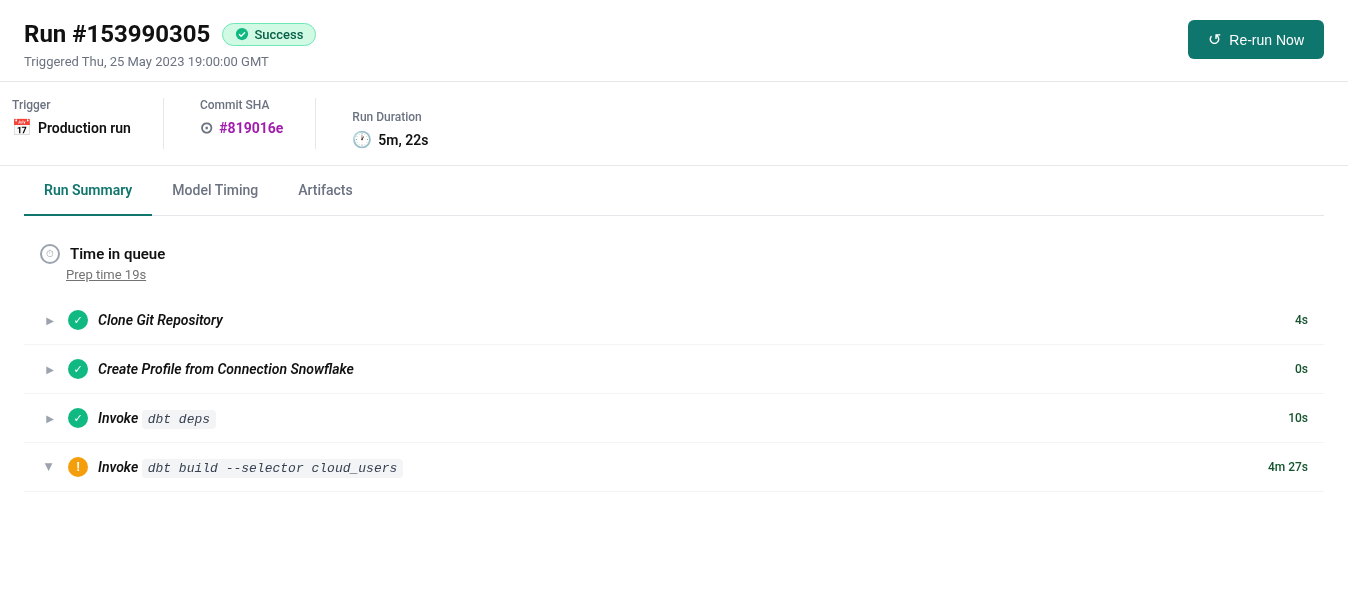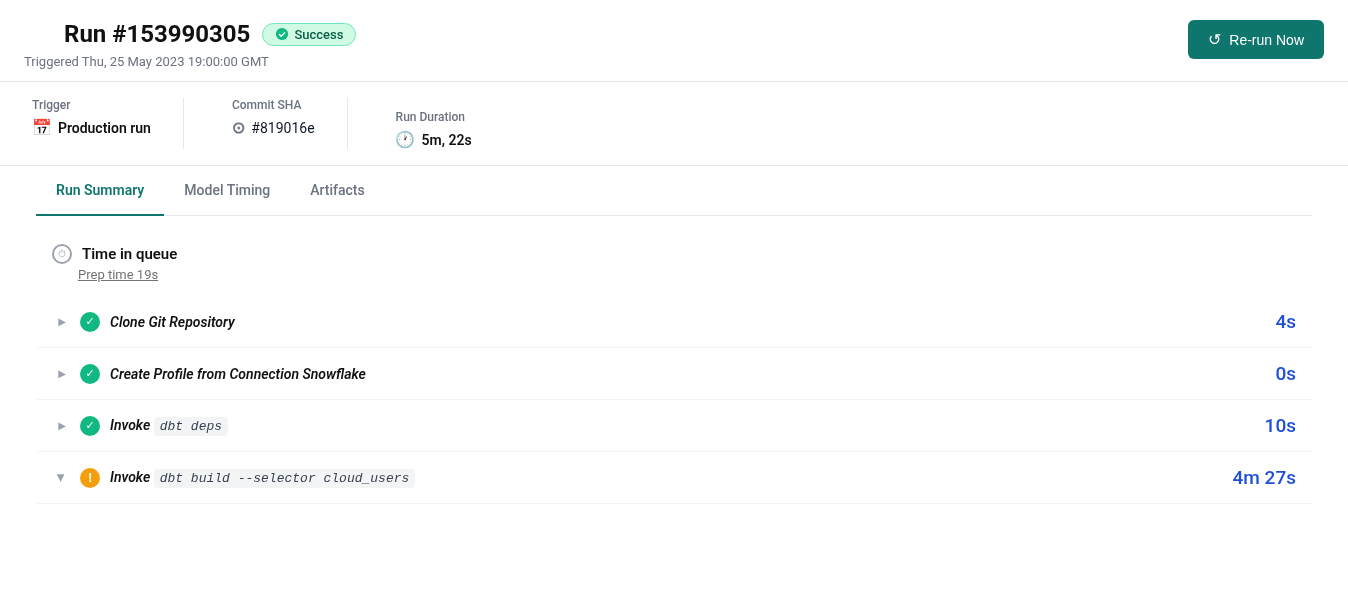--- a/index.html
+++ b/index.html
@@ -18,21 +18,20 @@
       border-bottom: 1px solid #e5e7eb;
     }
 
     .title-section {}
 
     .title-row {
       display: flex;
       align-items: center;
       gap: 12px;
       margin-bottom: 6px;
-      margin-left: 40px;
     }
 
     .run-title {
       font-size: 24px;
       font-weight: 700;
       color: #111;
     }
 
     .success-badge {
       display: flex;
@@ -72,23 +71,23 @@
       cursor: pointer;
     }
 
     .rerun-icon {
       font-size: 16px;
     }
 
     .meta-row {
       display: flex;
       align-items: stretch;
-      padding: 16px 32px;
+      padding: 16px 12px;
       border-bottom: 1px solid #e5e7eb;
-      gap: 16px;
+      gap: 4px;
     }
 
     .meta-item {
       display: flex;
       flex-direction: column;
       gap: 6px;
       padding-right: 32px;
       margin-right: 32px;
       border-right: 1px solid #e5e7eb;
     }
@@ -107,32 +106,32 @@
     .meta-value {
       display: flex;
       align-items: center;
       gap: 6px;
       font-size: 14px;
       font-weight: 600;
       color: #111;
     }
 
     .meta-value a {
-      color: #0f172a;
+      color: #a21caf;
       text-decoration: none;
-      font-weight: 400;
+      font-weight: 700;
     }
 
     .meta-icon {
       font-size: 16px;
       color: #6b7280;
     }
 
     .content-area {
-      padding: 0 36px;
+      padding: 0 24px;
     }
 
     .tabs {
       display: flex;
       gap: 0;
       border-bottom: 1px solid #e5e7eb;
       margin-bottom: 0;
     }
 
     .tab {
@@ -268,22 +267,22 @@
       font-family: 'Courier New', Courier, monospace;
       background: #f3f4f6;
       padding: 2px 6px;
       border-radius: 4px;
       font-size: 13px;
       font-weight: 500;
       color: #374151;
     }
 
     .step-duration {
-      font-size: 19px;
-      color: #1d4ed8;
+      font-size: 12px;
+      color: #14532d;
       font-weight: 500;
       margin-left: 12px;
       min-width: 50px;
       text-align: right;
     }
   </style>
 </head>
 <body>
 
 <div class="top-bar">

